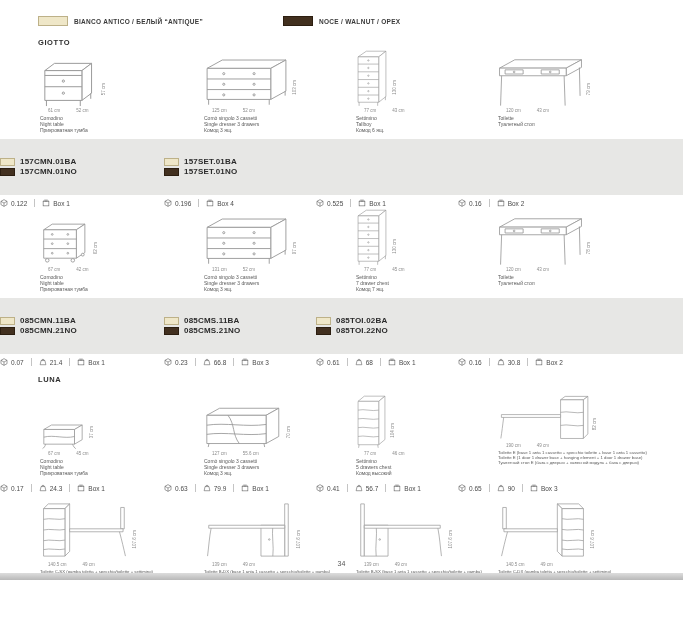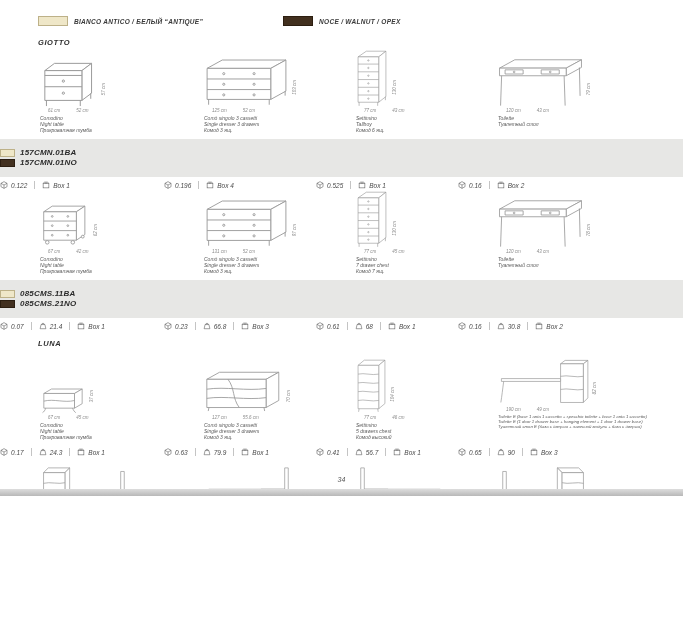--- a/index.html
+++ b/index.html
@@ -1,18 +1,18 @@
 <!DOCTYPE html>
 <html><head>
 <meta charset="utf-8">
 <style>
   * { margin:0; padding:0; box-sizing:border-box; }
   html,body { background:#ffffff; }
-  .page { position:relative; width:683px; height:496px; background:#fff;
-          font-family:"Liberation Sans", sans-serif; color:#3c3c3c; overflow:hidden;font-style:italic; }
+  .page { position:relative; width:683px; height:580px; background:#fff;
+          font-family:"Liberation Sans", sans-serif; color:#3c3c3c; overflow:hidden; }
 
   .legend { display:flex; gap:80px; padding:16px 0 4px 38px; align-items:center; }
   .legend-item { display:flex; align-items:center; gap:6px; }
   .swatch { width:30px; height:10px; display:inline-block; }
   .swatch-bianco { background:#efe7c8; border:1px solid #bdb188; }
   .swatch-noce { background:#42301f; border:1px solid #2c1e10; }
   .legend-label { font-size:6.5px; font-weight:bold; letter-spacing:.3px; color:#3a3a3a; }
 
   .section-title { font-size:7.5px; font-weight:bold; letter-spacing:.6px; color:#2f2f2f;
                    padding-left:38px; margin-top:8px; margin-bottom:2px; }
@@ -24,21 +24,21 @@
   .draw-area { display:flex; align-items:flex-end; gap:3px; padding-left:2px; }
   .h58 { height:58px; } .h56 { height:56px; } .h62 { height:62px; }
   .dim { font-size:4.5px; color:#8b8b8b; }
   .dim-h { writing-mode:vertical-rl; transform:rotate(180deg); margin-bottom:12px; }
   .dims-row { display:flex; gap:16px; padding:1px 0 2px 10px; }
   .desc { font-size:5px; line-height:6.2px; color:#5a5a5a; white-space:pre-line; padding:0 4px 0 2px; }
   .desc-h { height:22px; }
   .desc-tall { height:30px; font-size:4.3px; line-height:5.1px; }
 
   .codes-band { background:#e7e7e5; margin-top:2px; }
-  .codes { padding:9px 0; align-items:start; }
+  .codes { padding:18px 0; align-items:start; }
   .code-block { display:flex; gap:5px; align-items:flex-start; }
   .swatch-stack { display:flex; flex-direction:column; gap:2px; margin-top:1px; }
   .sw { width:15px; height:8px; display:block; }
   .sw-bianco { background:#efe7c8; border:1px solid #bdb188; }
   .sw-noce { background:#42301f; border:1px solid #2c1e10; }
   .code { font-size:8px; font-weight:bold; line-height:10px; color:#2b2b2b; letter-spacing:.2px; }
 
   .stats { padding:4px 0 1px; }
   .stat-group { display:flex; align-items:center; }
   .stat { display:flex; align-items:center; gap:3px; font-size:6.5px; color:#4a4a4a; }
@@ -308,20 +308,30 @@
         <div class="code-block">
           <div class="swatch-stack">
             <span class="sw sw-bianco"></span>
             <span class="sw sw-noce"></span>
           </div>
           <div>
             <div class="code">157CMN.01BA</div>
             <div class="code">157CMN.01NO</div>
           </div>
         </div>
+        <div class="code-block">
+          <div class="swatch-stack">
+            <span class="sw sw-bianco"></span>
+            <span class="sw sw-noce"></span>
+          </div>
+          <div>
+            <div class="code">157SET.01BA</div>
+            <div class="code">157SET.01NO</div>
+          </div>
+        </div>
       </div>
     </div>
     <div class="grid4 stats">
       <div class="stat-group">
         <span class="stat">
             <svg class="sicon" viewBox="0 0 10 10">
               <use href="#ic-vol"></use>
             </svg>
             <span>0.122</span>
           </span>
@@ -440,22 +450,42 @@
       </div>
     </div>
     <div class="codes-band">
       <div class="grid4 codes">
         <div class="code-block">
           <div class="swatch-stack">
             <span class="sw sw-bianco"></span>
             <span class="sw sw-noce"></span>
           </div>
           <div>
+            <div class="code">085CMN.11BA</div>
+            <div class="code">085CMN.21NO</div>
+          </div>
+        </div>
+        <div class="code-block">
+          <div class="swatch-stack">
+            <span class="sw sw-bianco"></span>
+            <span class="sw sw-noce"></span>
+          </div>
+          <div>
             <div class="code">085CMS.11BA</div>
             <div class="code">085CMS.21NO</div>
+          </div>
+        </div>
+        <div class="code-block">
+          <div class="swatch-stack">
+            <span class="sw sw-bianco"></span>
+            <span class="sw sw-noce"></span>
+          </div>
+          <div>
+            <div class="code">085TOI.02BA</div>
+            <div class="code">085TOI.22NO</div>
           </div>
         </div>
       </div>
     </div>
     <div class="grid4 stats">
       <div class="stat-group">
         <span class="stat">
             <svg class="sicon" viewBox="0 0 10 10">
               <use href="#ic-vol"></use>
             </svg>

